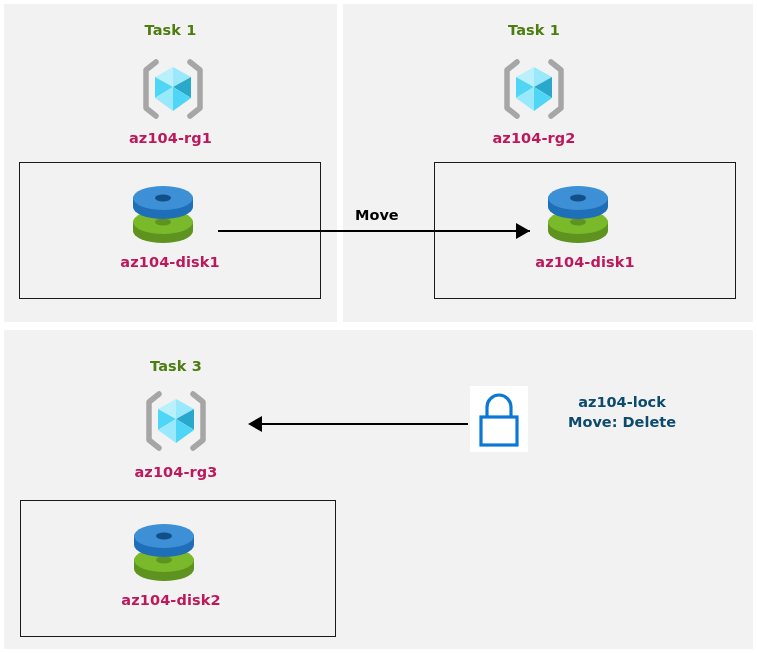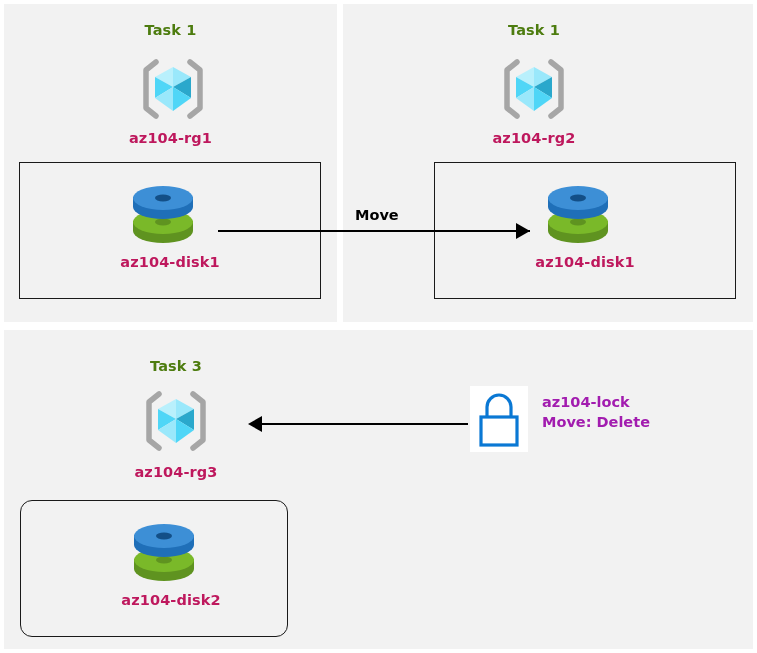--- a/index.html
+++ b/index.html
@@ -86,21 +86,22 @@
 
   
   .lock-box {
     position: absolute;
     background: #ffffff;
   }
   .lock-text {
     position: absolute;
     font-size: 14.5px;
     font-weight: bold;
-    color: #a21caf;
+    color: #0c4a6e;
+    text-align: center;
     white-space: nowrap;
     line-height: 19px;
   }
 </style>
 </head>
 <body>
 
 <div class="panel" id="panel-task1">
 
   <div class="task-title" style="left:0; top:18px; width:333px;">Task 1</div>
@@ -198,21 +199,21 @@
       <polygon points="39,11 21,21 39,31" fill="#b9f0fc"></polygon>
       <polygon points="21,21 39,31 21,42" fill="#4fd6f7"></polygon>
       <polygon points="57,21 39,31 57,42" fill="#2aa8cc"></polygon>
       <polygon points="21,42 39,31 39,55" fill="#9ae8fb"></polygon>
       <polygon points="57,42 39,31 39,55" fill="#4fd6f7"></polygon>
     </svg>
   </div>
 
   <div class="rg-label" style="left:11px; top:134px; width:322px;">az104-rg3</div>
 
-  <div class="inner-box" style="left:16px; top:170px; width:268px; height:137px;border-radius:12px;">
+  <div class="inner-box" style="left:16px; top:170px; width:316px; height:137px;">
 
     <div class="icon-disk" style="left:103px; top:18px; width:80px; height:66px;">
       <svg width="80" height="66" viewBox="0 0 80 66" xmlns="http://www.w3.org/2000/svg">
         <ellipse cx="40" cy="50" rx="30" ry="12" fill="#5f9320"></ellipse>
         <rect x="10" y="40" width="60" height="10" fill="#5f9320"></rect>
         <ellipse cx="40" cy="41" rx="30" ry="12" fill="#7ab929"></ellipse>
         <ellipse cx="40" cy="41" rx="8" ry="3.4" fill="#5f9320"></ellipse>
         <ellipse cx="40" cy="26" rx="30" ry="12" fill="#1f6fb8"></ellipse>
         <rect x="10" y="16" width="60" height="10" fill="#1f6fb8"></rect>
         <ellipse cx="40" cy="17" rx="30" ry="12" fill="#3d8fd6"></ellipse>

